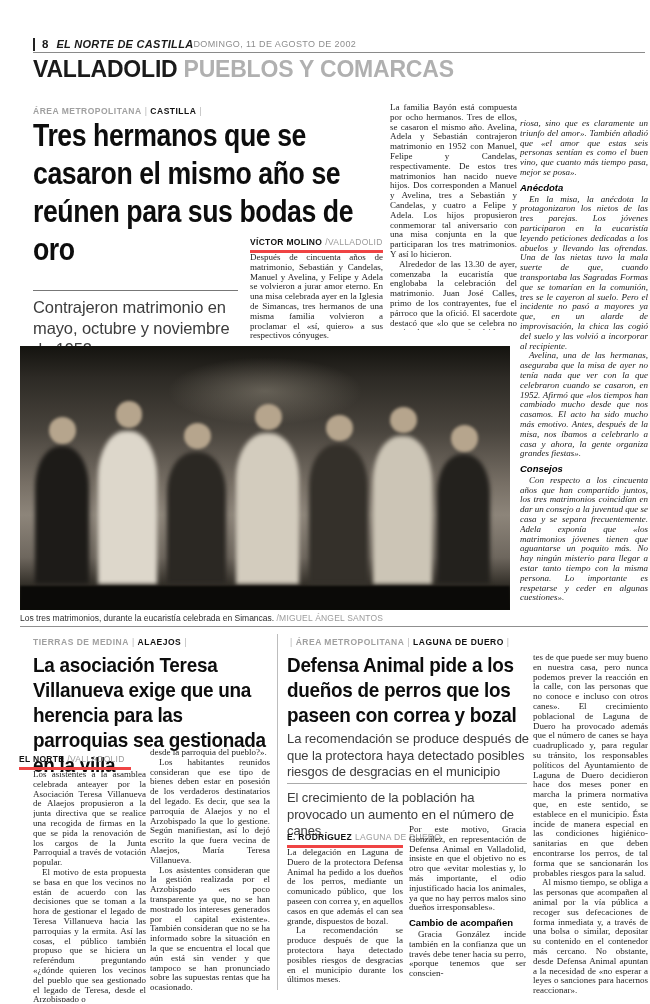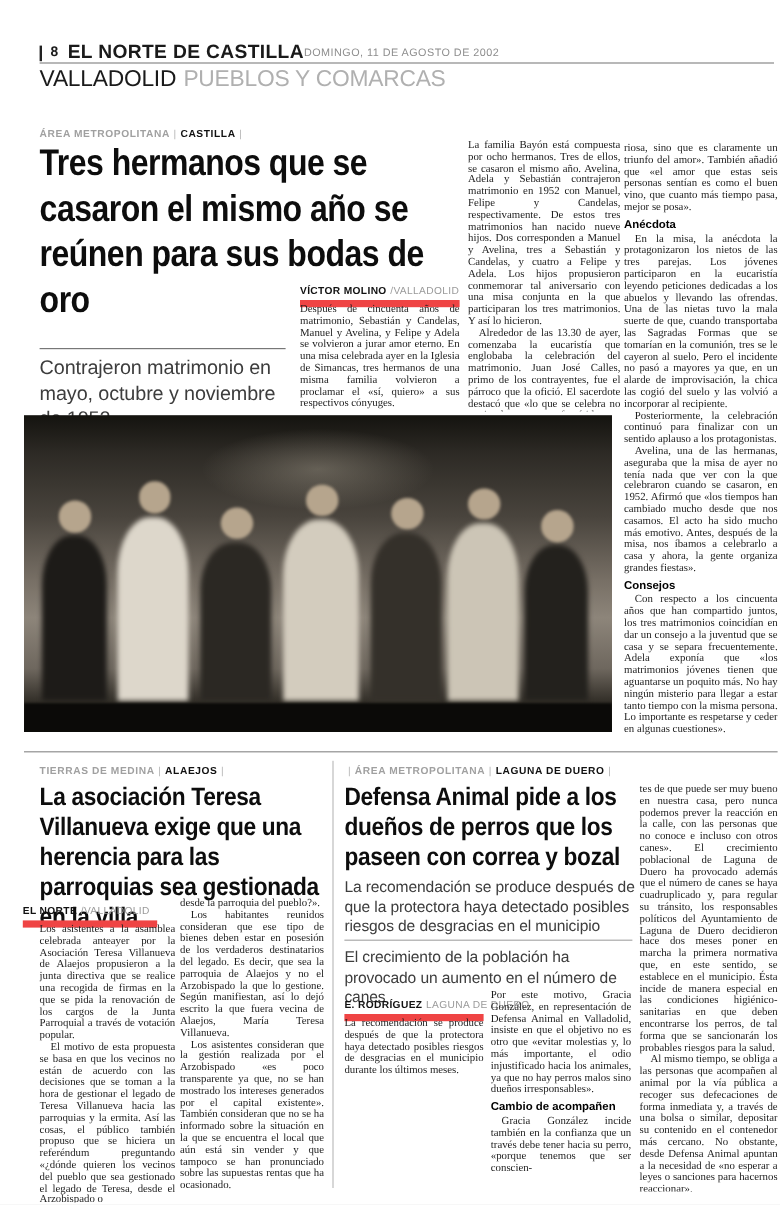--- a/index.html
+++ b/index.html
@@ -8,23 +8,23 @@
     position:relative; width:650px; height:1004px; margin:0 auto;
     background:#ffffff; overflow:hidden;
     font-family:"Liberation Sans", sans-serif; color:#1a1a1a;
   }
   
   .hdr-meta {
     position:absolute; left:33px; top:36px; width:612px; height:17px;
     display:flex; align-items:center; border-bottom:1px solid #8a8a8a;
   }
   .hdr-pageno { border-left:2px solid #222; padding:0 8px 1px 7px; font-size:11.5px; font-weight:bold; }
-  .hdr-paper  { font-size:16px; font-weight:bold; letter-spacing:.3px; }
+  .hdr-paper  { font-size:11px; font-weight:bold; letter-spacing:.3px;font-style:italic; }
   .hdr-date   { font-size:9px; color:#8d8d8d; margin-left:0; letter-spacing:.4px; }
-  .hdr-section { position:absolute; left:33px; top:56px; font-size:19px; font-weight:normal; letter-spacing:-.2px; }
+  .hdr-section { position:absolute; left:33px; top:56px; font-size:23px; font-weight:bold; letter-spacing:-.2px; }
   .hdr-section .sub { color:#b0b0b0; margin-left:6px; }
 
   
   .kicker { position:absolute; font-size:8.5px; font-weight:bold; letter-spacing:.5px; white-space:nowrap; }
   .kicker .area { color:#a0a0a0; }
   .kicker .place { color:#111; }
   .kicker .bar { color:#b5b5b5; font-weight:normal; padding:0 3px; }
 
   
   .headline {
@@ -39,21 +39,21 @@
   
   .subhead { position:absolute; color:#3d3d3d; letter-spacing:-.1px; }
   .sh-main { width:218px; font-size:16.5px; line-height:21px; }
   .sh-right { width:248px; font-size:13px; line-height:16.5px; }
   .rule { position:absolute; border-top:1px solid #777; }
   .rule-light { border-top:1px solid #aaa; }
 
   
   .byline {
     position:absolute; font-size:8.5px; letter-spacing:.3px;
-    border-bottom:6px solid #ef4444; padding-bottom:3px; white-space:nowrap;
+    border-bottom:3px solid #ef4444; padding-bottom:3px; white-space:nowrap;
   }
   .byline .author { font-weight:bold; color:#111; }
   .byline .place  { color:#9a9a9a; margin-left:3px; }
 
   
   .colflow {
     position:absolute; overflow:hidden;
     font-family:"Liberation Serif", serif; font-size:9px; line-height:9.8px;
     text-align:justify; color:#1c1c1c;
   }
@@ -105,29 +105,28 @@
   <div class="rule" style="left:33px; top:290px; width:205px;"></div>
   <div class="subhead sh-main" style="left:33px; top:297px;">Contrajeron matrimonio en mayo, octubre y noviembre de 1952</div>
 
   <div class="byline" style="left:250px; top:237px; width:133px;">
     <span class="author">VÍCTOR MOLINO</span><span class="place">/VALLADOLID</span>
   </div>
 
   <div class="colflow" style="left:250px; top:253px; width:133px; height:93px;">
       <p class="body-p">Después de cincuenta años de matrimonio, Sebastián y Candelas, Manuel y Avelina, y Felipe y Adela se volvieron a jurar amor eterno. En una misa celebrada ayer en la Iglesia de Simancas, tres hermanos de una misma familia volvieron a proclamar el «sí, quiero» a sus respectivos cónyuges.</p>
     </div>
-  <div class="colflow" style="left:390px; top:116px; width:127px; height:227px;">
+  <div class="colflow" style="left:390px; top:103px; width:127px; height:227px;">
       <p class="body-p">La familia Bayón está compuesta por ocho hermanos. Tres de ellos, se casaron el mismo año. Avelina, Adela y Sebastián contrajeron matrimonio en 1952 con Manuel, Felipe y Candelas, respectivamente. De estos tres matrimonios han nacido nueve hijos. Dos corresponden a Manuel y Avelina, tres a Sebastián y Candelas, y cuatro a Felipe y Adela. Los hijos propusieron conmemorar tal aniversario con una misa conjunta en la que participaran los tres matrimonios. Y así lo hicieron.</p>
       <p class="body-p">Alrededor de las 13.30 de ayer, comenzaba la eucaristía que englobaba la celebración del matrimonio. Juan José Calles, primo de los contrayentes, fue el párroco que la ofició. El sacerdote destacó que «lo que se celebra no es simplemente una efeméride cu-</p>
     </div>
-  <div class="colflow" style="left:520px; top:119px; width:128px; height:494px;">
+  <div class="colflow" style="left:520px; top:119px; width:128px; height:494px;font-style:italic;">
       <p class="body-p">riosa, sino que es claramente un triunfo del amor». También añadió que «el amor que estas seis personas sentían es como el buen vino, que cuanto más tiempo pasa, mejor se posa».</p>
       <h4 class="body-subhead">Anécdota</h4>
       <p class="body-p">En la misa, la anécdota la protagonizaron los nietos de las tres parejas. Los jóvenes participaron en la eucaristía leyendo peticiones dedicadas a los abuelos y llevando las ofrendas. Una de las nietas tuvo la mala suerte de que, cuando transportaba las Sagradas Formas que se tomarían en la comunión, tres se le cayeron al suelo. Pero el incidente no pasó a mayores ya que, en un alarde de improvisación, la chica las cogió del suelo y las volvió a incorporar al recipiente.</p>
-      <p class="body-p">Posteriormente, la celebración continuó para finalizar con un sentido aplauso a los protagonistas.</p>
       <p class="body-p">Avelina, una de las hermanas, aseguraba que la misa de ayer no tenía nada que ver con la que celebraron cuando se casaron, en 1952. Afirmó que «los tiempos han cambiado mucho desde que nos casamos. El acto ha sido mucho más emotivo. Antes, después de la misa, nos íbamos a celebrarlo a casa y ahora, la gente organiza grandes fiestas».</p>
       <h4 class="body-subhead">Consejos</h4>
       <p class="body-p">Con respecto a los cincuenta años que han compartido juntos, los tres matrimonios coincidían en dar un consejo a la juventud que se casa y se separa frecuentemente. Adela exponía que «los matrimonios jóvenes tienen que aguantarse un poquito más. No hay ningún misterio para llegar a estar tanto tiempo con la misma persona. Lo importante es respetarse y ceder en algunas cuestiones».</p>
     </div>
 
   <div class="photo">
     <div class="glow"></div>
     <div class="fig" style="left:3%;  width:11%; height:52%; background:#1d1b18;"></div>
     <div class="head" style="left:6%;  bottom:63%; width:5.5%; height:10%;"></div>
     <div class="fig" style="left:16%; width:12%; height:58%; background:#ddd7cb;"></div>
@@ -136,20 +135,24 @@
     <div class="head" style="left:33.5%; bottom:61%; width:5.5%; height:10%;"></div>
     <div class="fig" style="left:44%; width:13%; height:57%; background:#d3ccbe;"></div>
     <div class="head" style="left:48%; bottom:68%; width:5.5%; height:10%;"></div>
     <div class="fig" style="left:59%; width:12%; height:53%; background:#34302a;"></div>
     <div class="head" style="left:62.5%; bottom:64%; width:5.5%; height:10%;"></div>
     <div class="fig" style="left:72%; width:12%; height:56%; background:#ccc5b6;"></div>
     <div class="head" style="left:75.5%; bottom:67%; width:5.5%; height:10%;"></div>
     <div class="fig" style="left:85%; width:11%; height:49%; background:#23211d;"></div>
     <div class="head" style="left:88%; bottom:60%; width:5.5%; height:10%;"></div>
     <div class="pews"></div>
+  </div>
+  <div class="caption">
+    <span>Los tres matrimonios, durante la eucaristía celebrada en Simancas.</span>
+    <span class="credit">/MIGUEL ÁNGEL SANTOS</span>
   </div>
 
   <div class="divider-h"></div>
   <div class="divider-v"></div>
 
   <div class="kicker" style="left:33px; top:637px;">
     <span class="area">TIERRAS DE MEDINA</span><span class="bar">|</span><span class="place">ALAEJOS</span><span class="bar">|</span>
   </div>
   <h2 class="headline hl-small hl-left">La asociación Teresa Villanueva exige que una herencia para las parroquias sea gestionada en la villa</h2>
   <div class="byline" style="left:19px; top:754px; width:112px;">
@@ -169,20 +172,21 @@
     <span class="bar">|</span><span class="area">ÁREA METROPOLITANA</span><span class="bar">|</span><span class="place">LAGUNA DE DUERO</span><span class="bar">|</span>
   </div>
   <h2 class="headline hl-small hl-right">Defensa Animal pide a los dueños de perros que los paseen con correa y bozal</h2>
   <div class="subhead sh-right" style="left:287px; top:731px;">La recomendación se produce después de que la protectora haya detectado posibles riesgos de desgracias en el municipio</div>
   <div class="rule rule-light" style="left:287px; top:783px; width:240px;"></div>
   <div class="subhead sh-right" style="left:287px; top:790px;">El crecimiento de la población ha provocado un aumento en el número de canes</div>
   <div class="byline" style="left:287px; top:832px; width:116px;">
     <span class="author">E. RODRÍGUEZ</span><span class="place">LAGUNA DE DUERO</span>
   </div>
   <div class="colflow" style="left:287px; top:848px; width:116px; height:150px;">
+      <p class="body-p">La delegación en Laguna de Duero de la protectora Defensa Animal ha pedido a los dueños de los perros, mediante un comunicado público, que los paseen con correa y, en aquellos casos en que además el can sea grande, dispuestos de bozal.</p>
       <p class="body-p">La recomendación se produce después de que la protectora haya detectado posibles riesgos de desgracias en el municipio durante los últimos meses.</p>
     </div>
   <div class="colflow" style="left:409px; top:825px; width:117px; height:175px;">
       <p class="body-p">Por este motivo, Gracia González, en representación de Defensa Animal en Valladolid, insiste en que el objetivo no es otro que «evitar molestias y, lo más importante, el odio injustificado hacia los animales, ya que no hay perros malos sino dueños irresponsables».</p>
       <h4 class="body-subhead">Cambio de acompañen</h4>
       <p class="body-p">Gracia González incide también en la confianza que un través debe tener hacia su perro, «porque tenemos que ser conscien-</p>
     </div>
   <div class="colflow" style="left:533px; top:653px; width:115px; height:340px;">
       <p class="body-p">tes de que puede ser muy bueno en nuestra casa, pero nunca podemos prever la reacción en la calle, con las personas que no conoce e incluso con otros canes». El crecimiento poblacional de Laguna de Duero ha provocado además que el número de canes se haya cuadruplicado y, para regular su tránsito, los responsables políticos del Ayuntamiento de Laguna de Duero decidieron hace dos meses poner en marcha la primera normativa que, en este sentido, se establece en el municipio. Ésta incide de manera especial en las condiciones higiénico-sanitarias en que deben encontrarse los perros, de tal forma que se sancionarán los probables riesgos para la salud.</p>
       <p class="body-p">Al mismo tiempo, se obliga a las personas que acompañen al animal por la vía pública a recoger sus defecaciones de forma inmediata y, a través de una bolsa o similar, depositar su contenido en el contenedor más cercano. No obstante, desde Defensa Animal apuntan a la necesidad de «no esperar a leyes o sanciones para hacernos reaccionar».</p>

